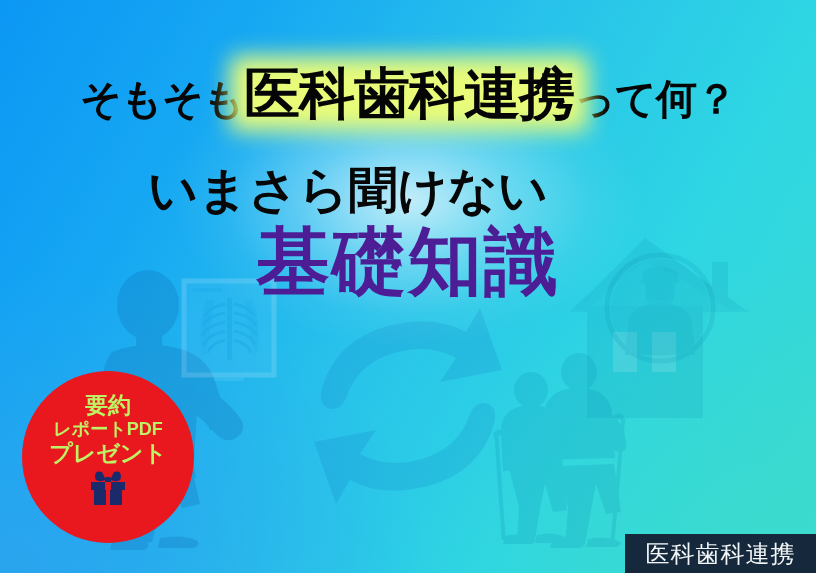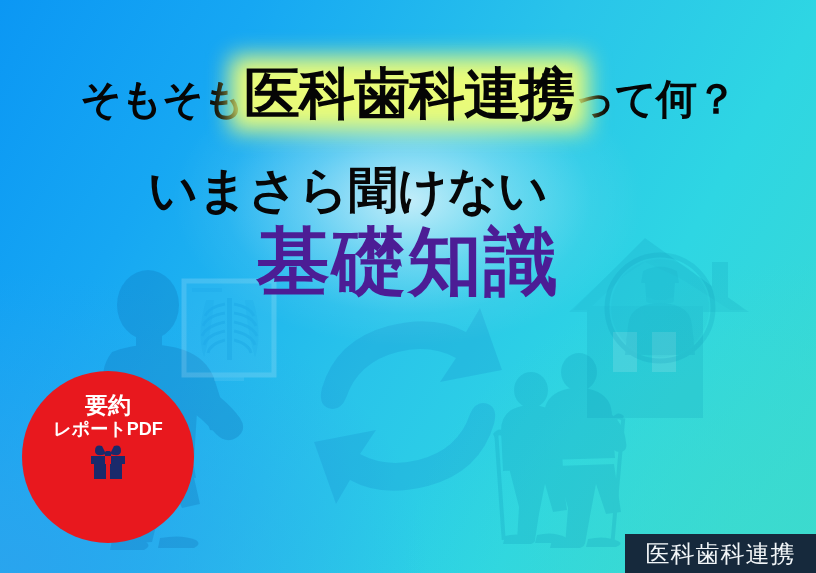--- a/index.html
+++ b/index.html
@@ -164,21 +164,21 @@
     border-radius: 50%;
     background: #e8181e;
     display: flex;
     flex-direction: column;
     align-items: center;
     justify-content: flex-start;
     padding-top: 21px;
     box-sizing: border-box;
   }
   .badge-line {
-    color: #ffffff;
+    color: #bef264;
     font-weight: 700;
     line-height: 1.16;
     text-align: center;
     white-space: nowrap;
   }
   .badge-line-1 { font-size: 23px; }
   .badge-line-2 { font-size: 18px; }
   .badge-line-3 { font-size: 23px; }
   .gift-icon {
     margin-top: 4px;
@@ -362,20 +362,21 @@
     </div>
 
     <div class="line2">いまさら聞けない</div>
 
     <div class="line3">基礎知識</div>
   </div>
 
   <div class="badge">
     <div class="badge-line badge-line-1">要約</div>
     <div class="badge-line badge-line-2">レポートPDF</div>
+    <div class="badge-line badge-line-3">プレゼント</div>
     <div class="gift-icon">
       <svg width="40" height="36" viewBox="0 0 40 36" xmlns="http://www.w3.org/2000/svg" aria-hidden="true">
         <g fill="#1b2a6b">
 
           <path d="M14 2 q-7 -2 -7 5 q0 5 7 4 l4 -1 z"></path>
 
           <path d="M26 2 q7 -2 7 5 q0 5 -7 4 l-4 -1 z"></path>
 
           <rect x="17" y="7" width="6" height="6" rx="1.5"></rect>
 

